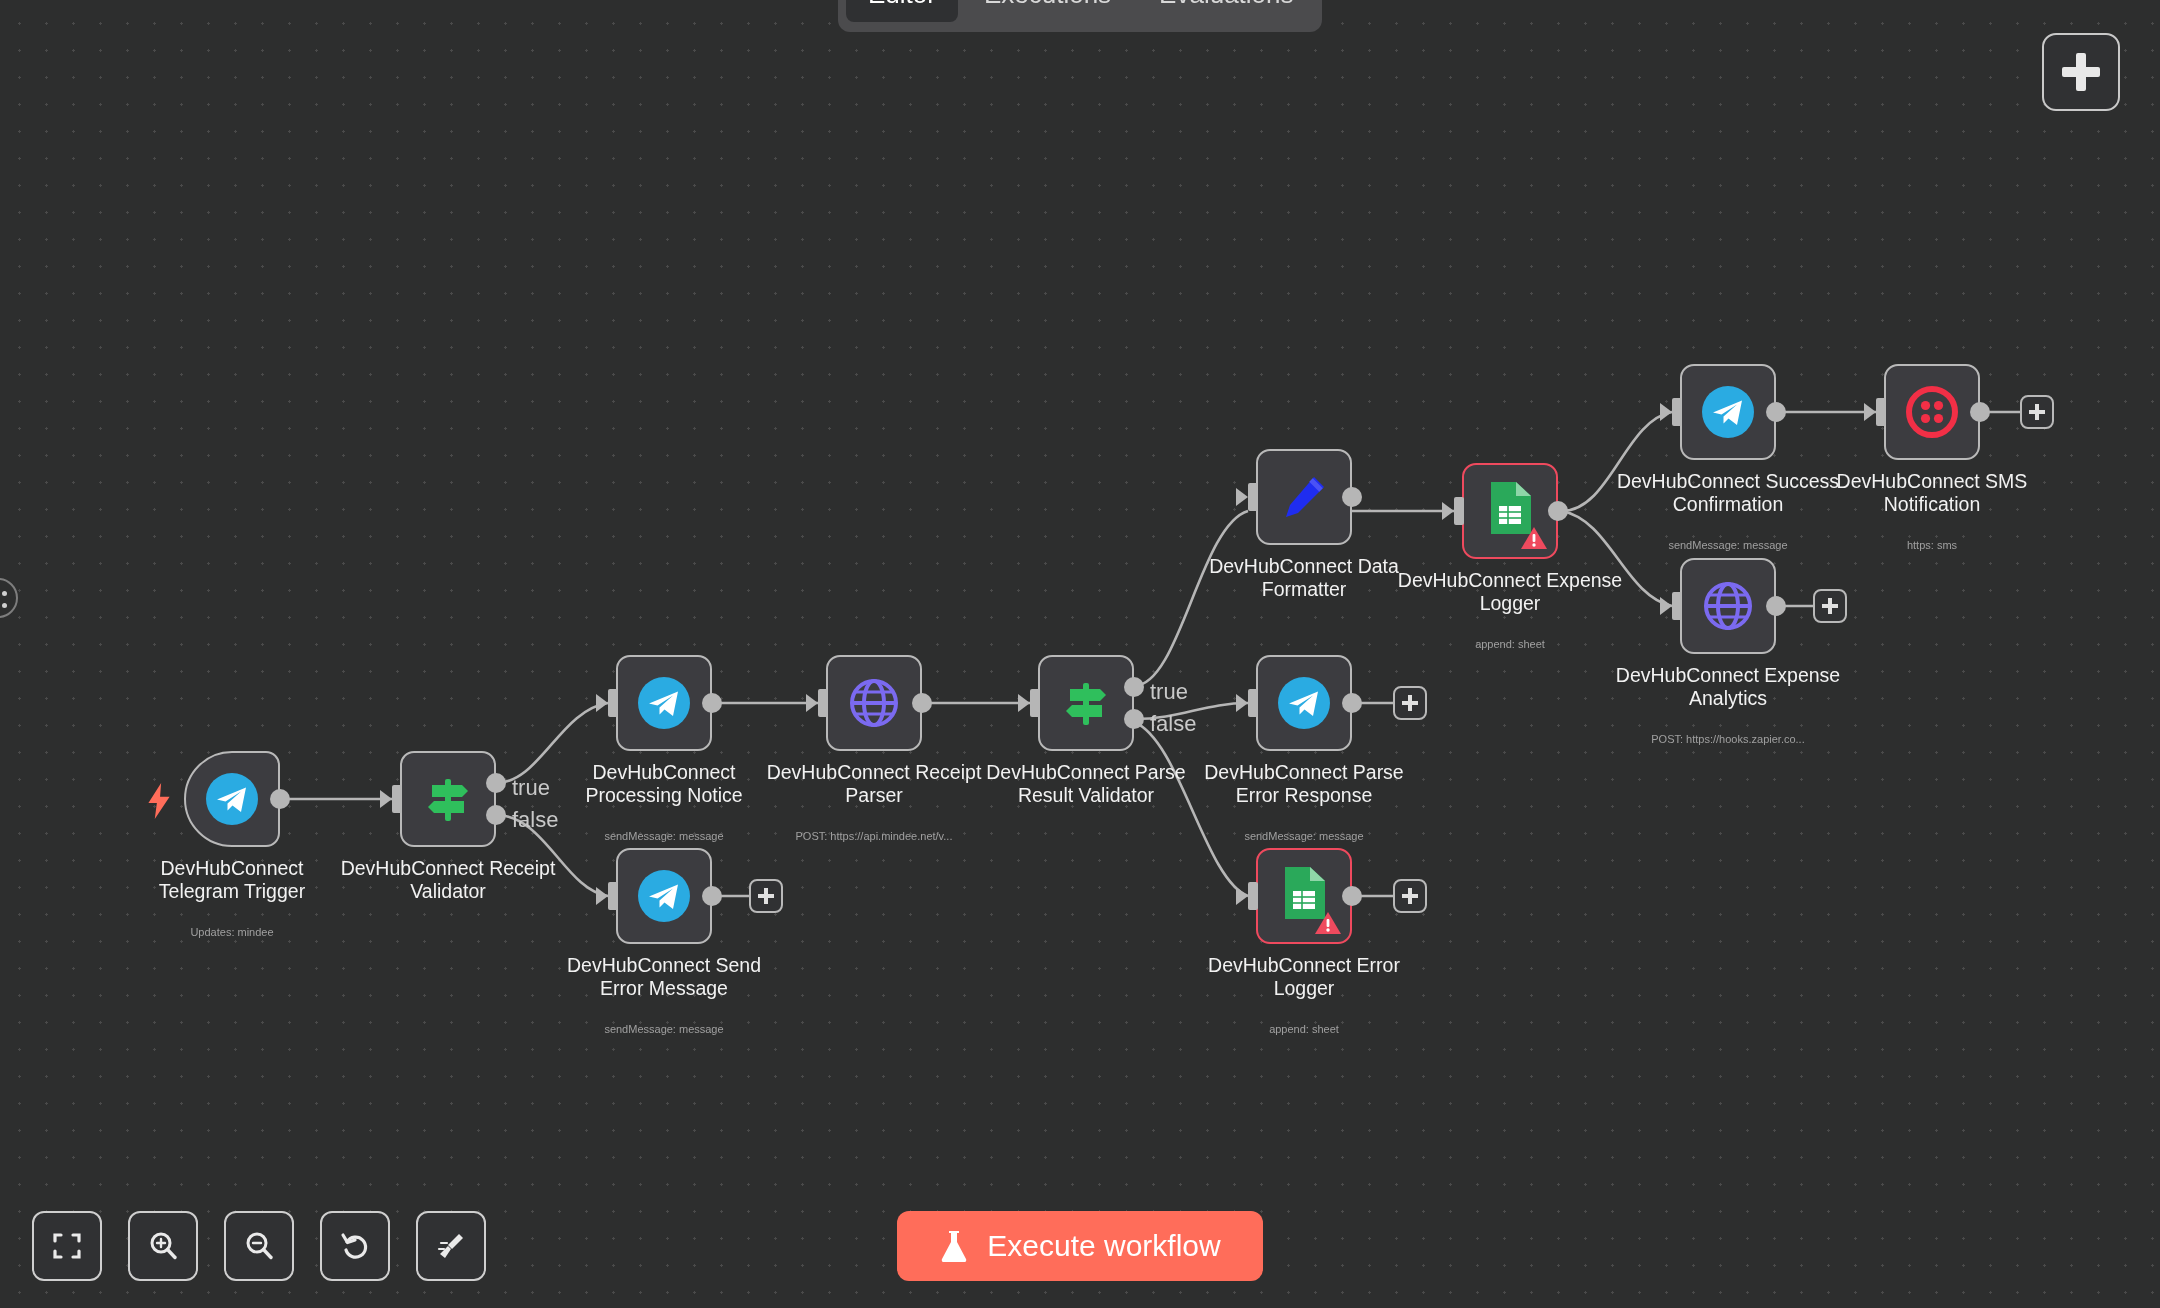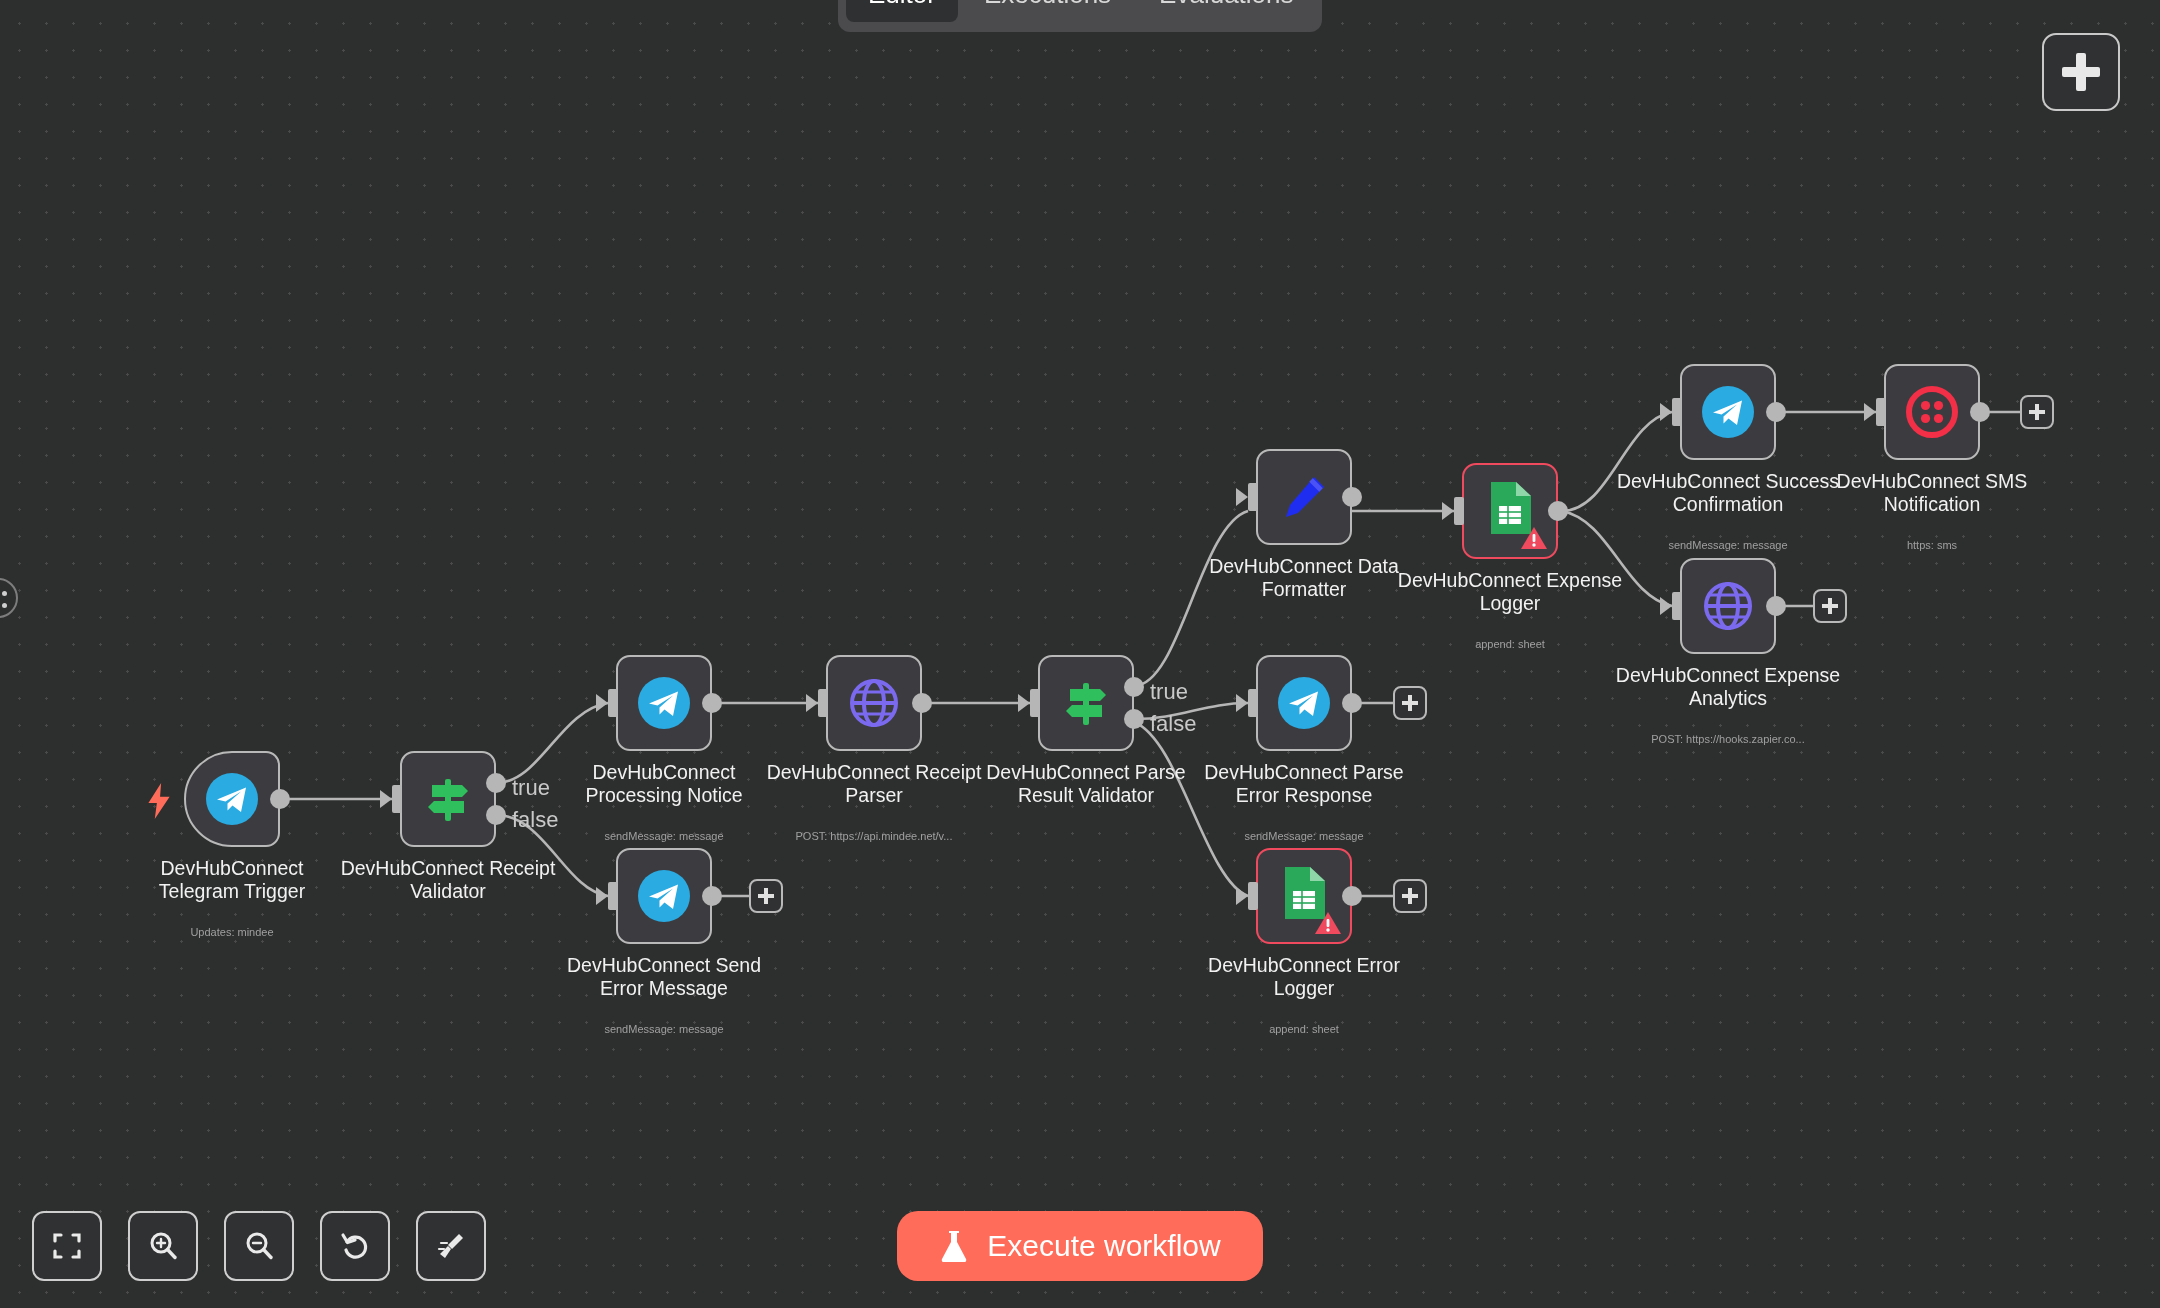--- a/index.html
+++ b/index.html
@@ -133,21 +133,21 @@
     background: #303133;
     border: 2px solid #cfcfcf; border-radius: 12px;
     display: flex; align-items: center; justify-content: center;
     cursor: pointer;
   }
 
   
   #execute-btn {
     position: absolute; left: 897px; bottom: 27px;
     width: 366px; height: 70px;
-    background: #ff6d5a; border: none; border-radius: 21px;
+    background: #ff6d5a; border: none; border-radius: 12px;
     display: flex; align-items: center; justify-content: center; gap: 18px;
     cursor: pointer; z-index: 35;
   }
   #execute-btn .exec-label { font-size: 30px; color: #ffffff; font-family: "Liberation Sans", sans-serif; }
 </style>
 </head>
 <body>
 
 <div id="canvas">
 

